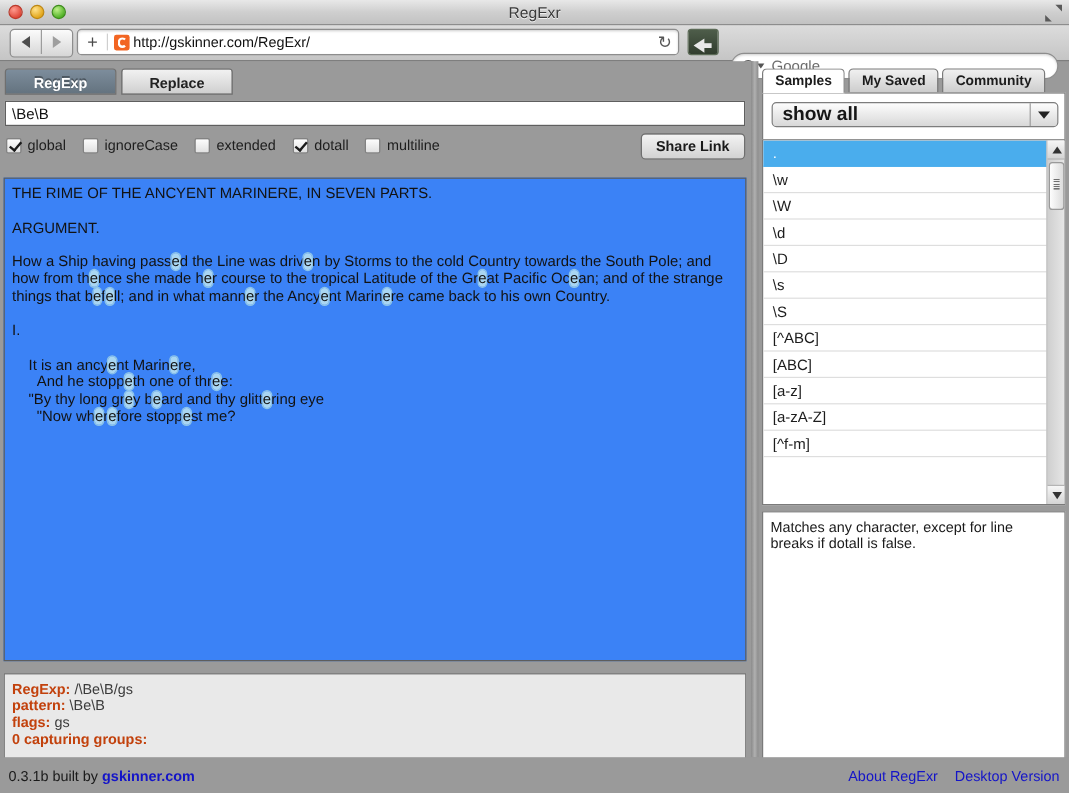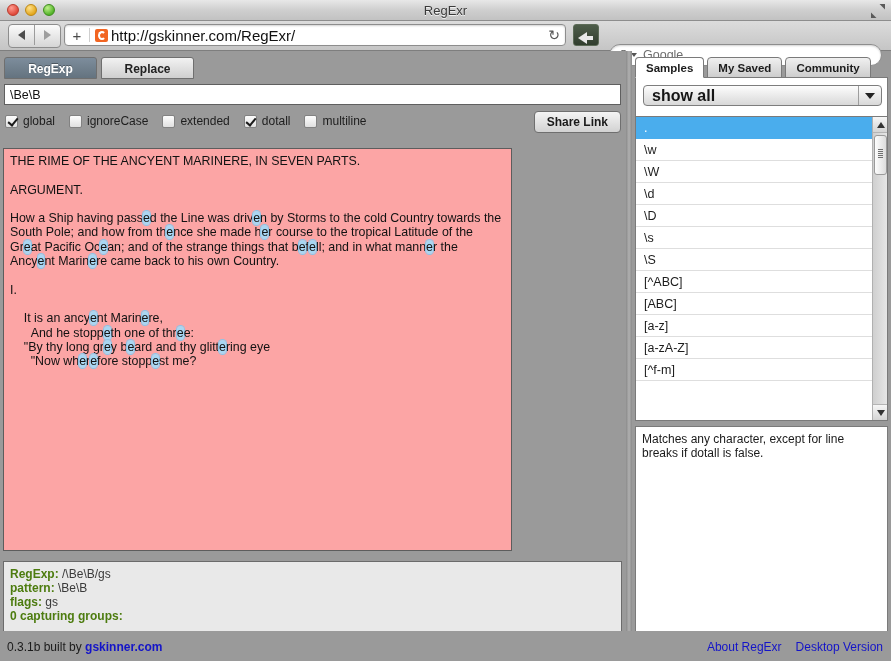--- a/index.html
+++ b/index.html
@@ -123,21 +123,21 @@
     position: absolute;
     left: 2.5px; top: 2px;
     width: 8px; height: 9px;
     border: 2px solid #ffffff;
     border-radius: 50%;
     border-right-color: transparent;
     box-sizing: border-box;
   }
   .urltext {
     flex: 1;
-    font-size: 15px;
+    font-size: 12px;
     color: #111;
     white-space: nowrap;
     overflow: hidden;
   }
   .reloadbtn {
     width: 22px; text-align: center;
     font-size: 14px; color: #555;
     cursor: pointer;
   }
   .readerbtn {
@@ -291,22 +291,22 @@
     background: linear-gradient(to bottom, #f4f4f4, #d2d2d2);
     border: 1px solid #6f6f6f;
     border-radius: 4px;
     cursor: pointer;
     color: #1a1a1a;
   }
 
   .source-box {
     position: absolute;
     left: 3px; top: 97px;
-    width: 509px; height: 403px;
-    background: #fca5a5;
+    width: 619px; height: 403px;
+    background: #3b82f6;
     border: 1px solid #5d5d5d;
     box-sizing: border-box;
     overflow: hidden;
   }
   .source-text {
     padding: 5px 6px;
     font-size: 12.4px;
     line-height: 14.3px;
     color: #121212;
     white-space: pre-wrap;
@@ -322,21 +322,21 @@
     left: 3px; top: 510px;
     width: 619px; height: 117px;
     background: #e9e9e9;
     border: 1px solid #6b6b6b;
     box-sizing: border-box;
     padding: 5px 6px;
     font-size: 12px;
     line-height: 14px;
     color: #1a1a1a;
   }
-  .result-box b { color: #4d7c0f; }
+  .result-box b { color: #c2410c; }
   .result-box .muted { color: #3a3a3a; }
 
   
   .splitter {
     position: absolute;
     left: 626px; top: 51px;
     width: 6px; height: 580px;
     background: linear-gradient(to right, #8b8b8b, #b0b0b0, #8b8b8b);
     cursor: col-resize;
   }

